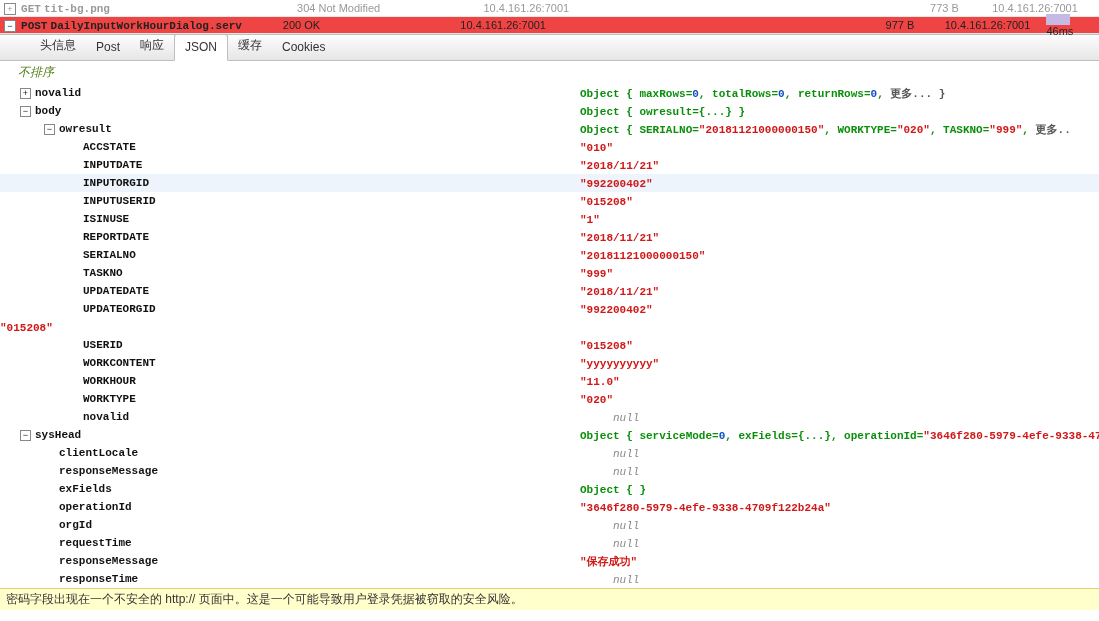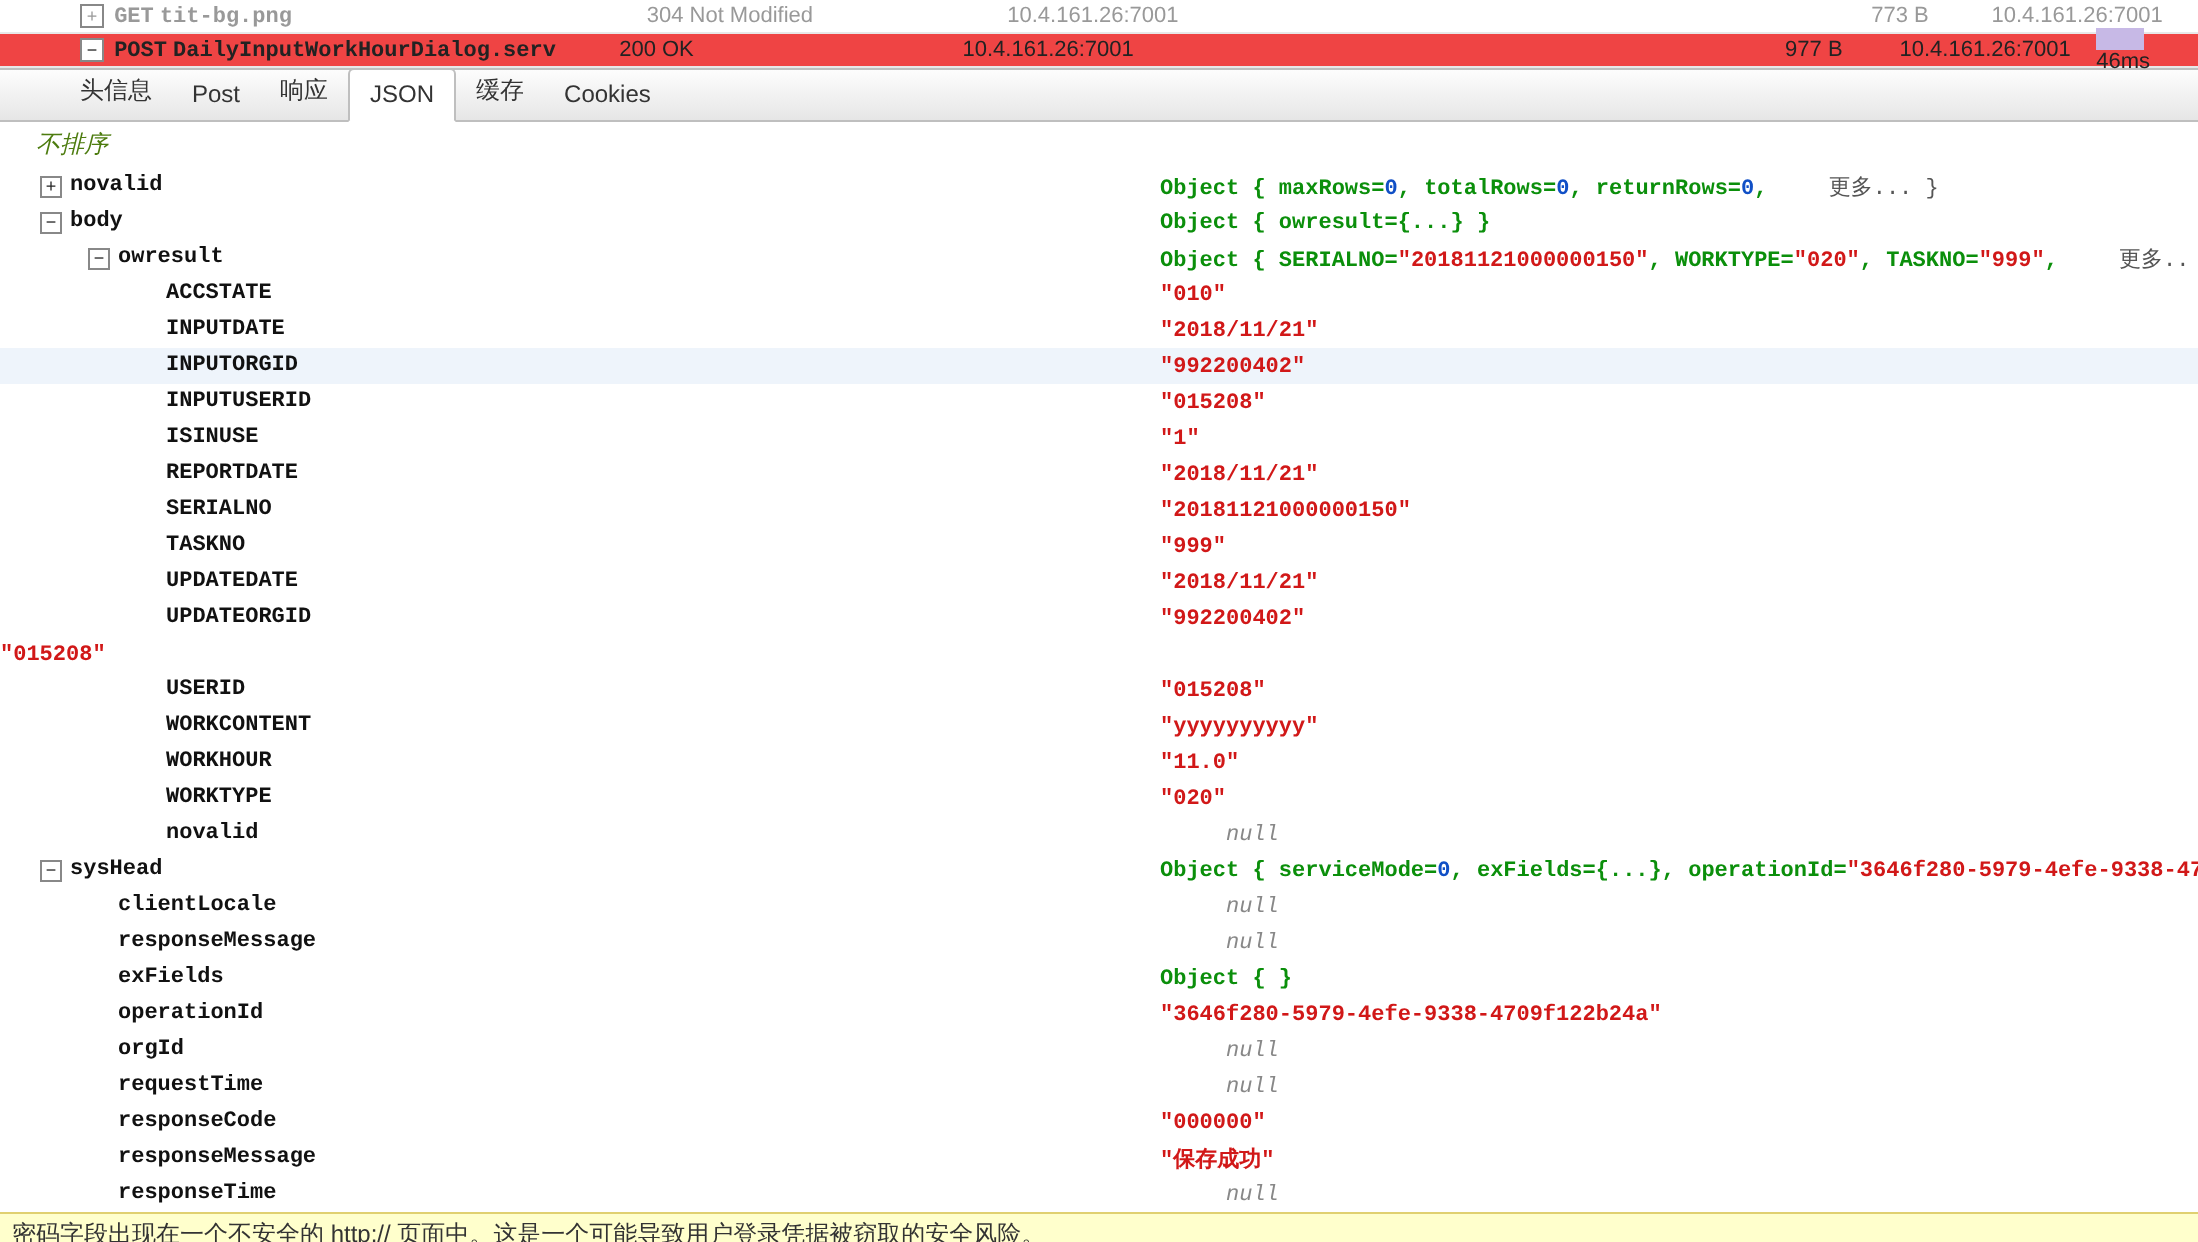--- a/index.html
+++ b/index.html
@@ -1,20 +1,20 @@
 <!DOCTYPE html>
 <html><head>
 <meta charset="utf-8">
 <style>
   * { box-sizing: border-box; }
   html, body { margin:0; padding:0; font-family: "Lucida Grande", "Segoe UI", Tahoma, sans-serif; font-size:11px; color:#222; background:#fff; width:1099px; }
   .mono { font-family: Consolas, Monaco, "Courier New", monospace; font-weight:bold; font-size:11px; }
   
   .reqs { }
-  .req-row { display:flex; align-items:center; height:17px; border-bottom:1px solid #e8e8e8;padding-left:36px; }
+  .req-row { display:flex; align-items:center; height:17px; border-bottom:1px solid #e8e8e8; }
   .req-row.dim { color:#999; }
   .req-row .tw { display:inline-block; width:12px; height:12px; margin:0 2px 0 4px; text-align:center; line-height:10px; border:1px solid #888; font-size:9px; cursor:pointer; background:#fff;}
   .req-row .col-url { width:306px; overflow:hidden; white-space:nowrap; }
   .req-row .col-status { width:192px; }
   .req-row .col-host { width:460px; }
   .req-row .col-size { width:64px; }
   .req-row .col-host2 { width:110px;}
   .timing-bar { display:inline-block; width:24px; height:11px; background:#c7b9e6; vertical-align:middle; margin-right:6px;}
   .req-row.sel { background:#ef4444; }
   
@@ -31,21 +31,21 @@
   .val-cell { flex:1 1 auto; overflow:hidden; }
   .tw2 { display:inline-block; width:11px; height:11px; margin-right:4px; text-align:center; line-height:9px; border:1px solid #888; font-size:9px; cursor:pointer; background:#fff;}
   .tw2.blank { border:none; background:transparent; }
   .key { font-family: Consolas,Monaco,"Courier New",monospace; font-weight:bold; color:#111;}
   .ind { display:inline-block; }
   
   .v-obj { color:#0b8f0b; font-family:Consolas,Monaco,"Courier New",monospace; font-weight:bold;}
   .v-obj .pn { color:#0b8f0b; }
   .v-obj .num { color:#104fc6; }
   .v-obj .str { color:#d11818; }
-  .v-obj .more { color:#555; font-weight:normal;margin-left:24px;}
+  .v-obj .more { color:#555; font-weight:bold;}
   .v-str { color:#d11818; font-family:Consolas,Monaco,"Courier New",monospace; font-weight:bold;}
   .v-null { color:#888; font-family:Consolas,Monaco,"Courier New",monospace; font-style:italic;margin-left:33px;}
   
   .warn { position:relative; background:#ffffcc; border-top:1px solid #e0d070; padding:2px 6px; font-size:12px; color:#333;}
 </style>
 </head>
 <body>
 
 <div class="reqs">
   <div class="req-row dim">
@@ -285,28 +285,20 @@
         <span class="ind" style="width: 44px;"></span>
         <span class="tw2 blank"></span>
         <span class="key">requestTime</span>
       </div>
       <div class="val-cell"><span class="v-null">null</span></div>
     </div>
     <div class="row">
       <div class="key-cell">
         <span class="ind" style="width: 44px;"></span>
         <span class="tw2 blank"></span>
-        <span class="key">responseCode</span>
-      </div>
-      <div class="val-cell"><span class="v-str">"000000"</span></div>
-    </div>
-    <div class="row">
-      <div class="key-cell">
-        <span class="ind" style="width: 44px;"></span>
-        <span class="tw2 blank"></span>
         <span class="key">responseMessage</span>
       </div>
       <div class="val-cell"><span class="v-str">"保存成功"</span></div>
     </div>
     <div class="row">
       <div class="key-cell">
         <span class="ind" style="width: 44px;"></span>
         <span class="tw2 blank"></span>
         <span class="key">responseTime</span>
       </div>

